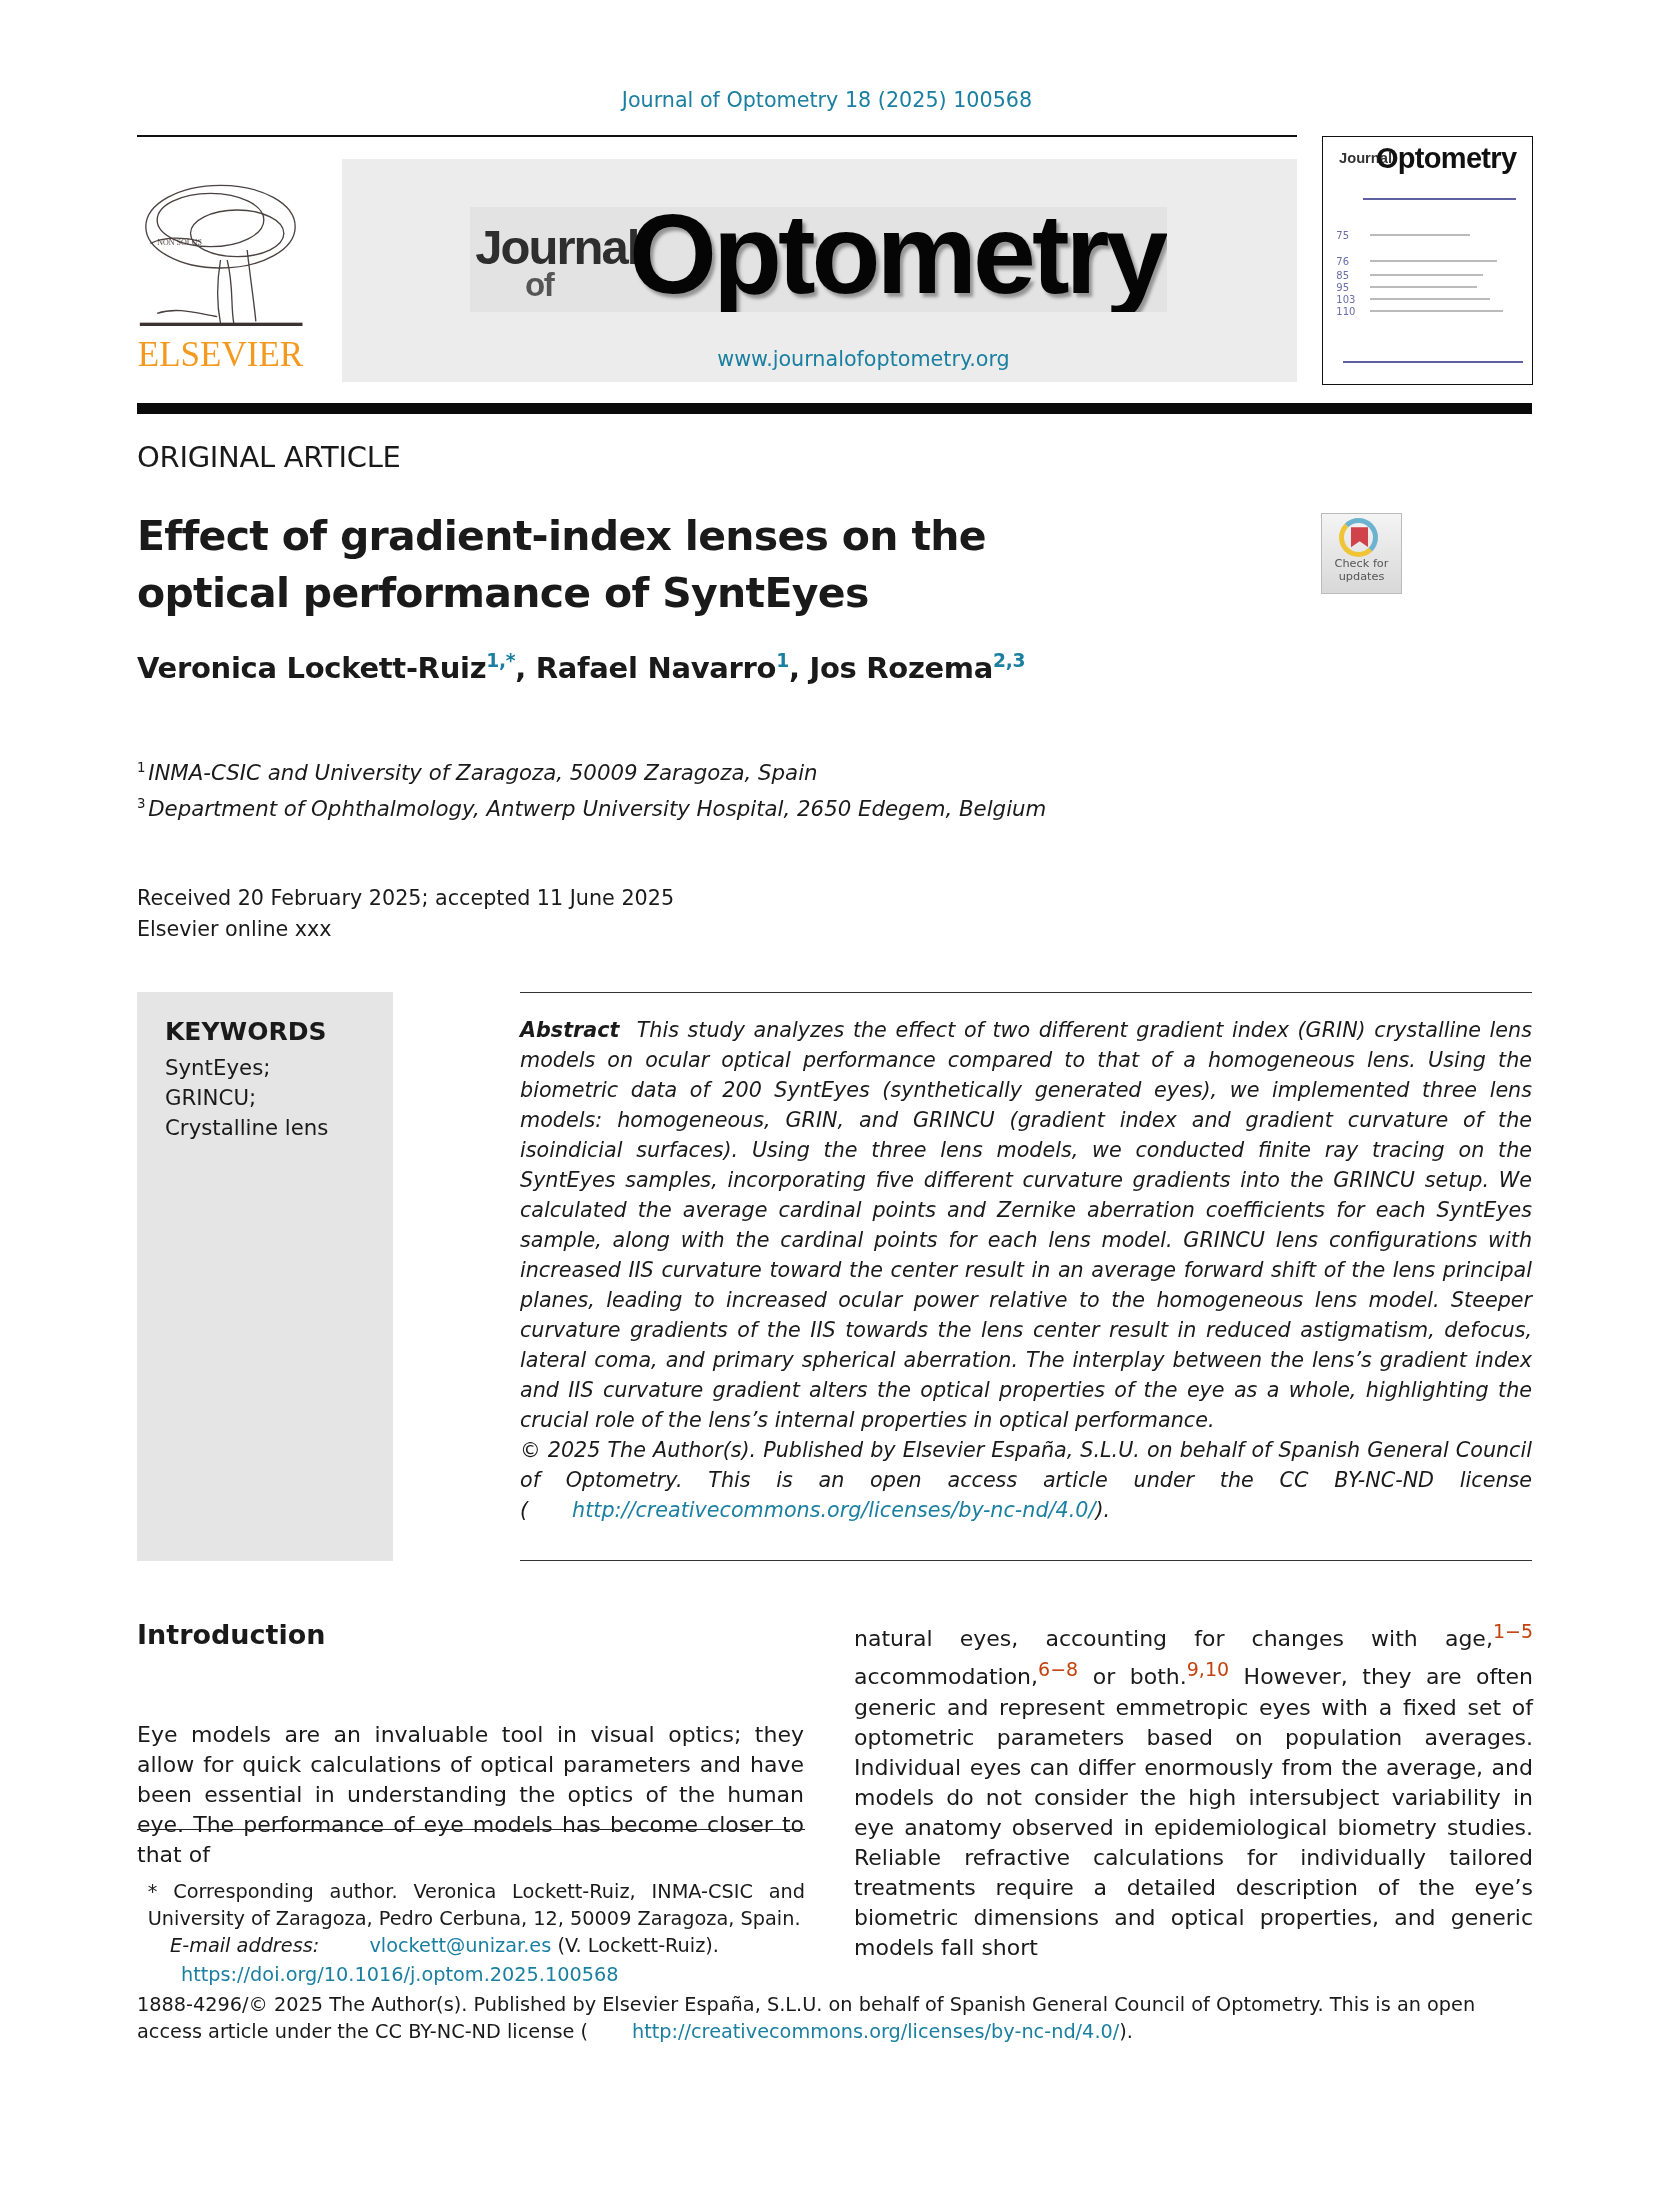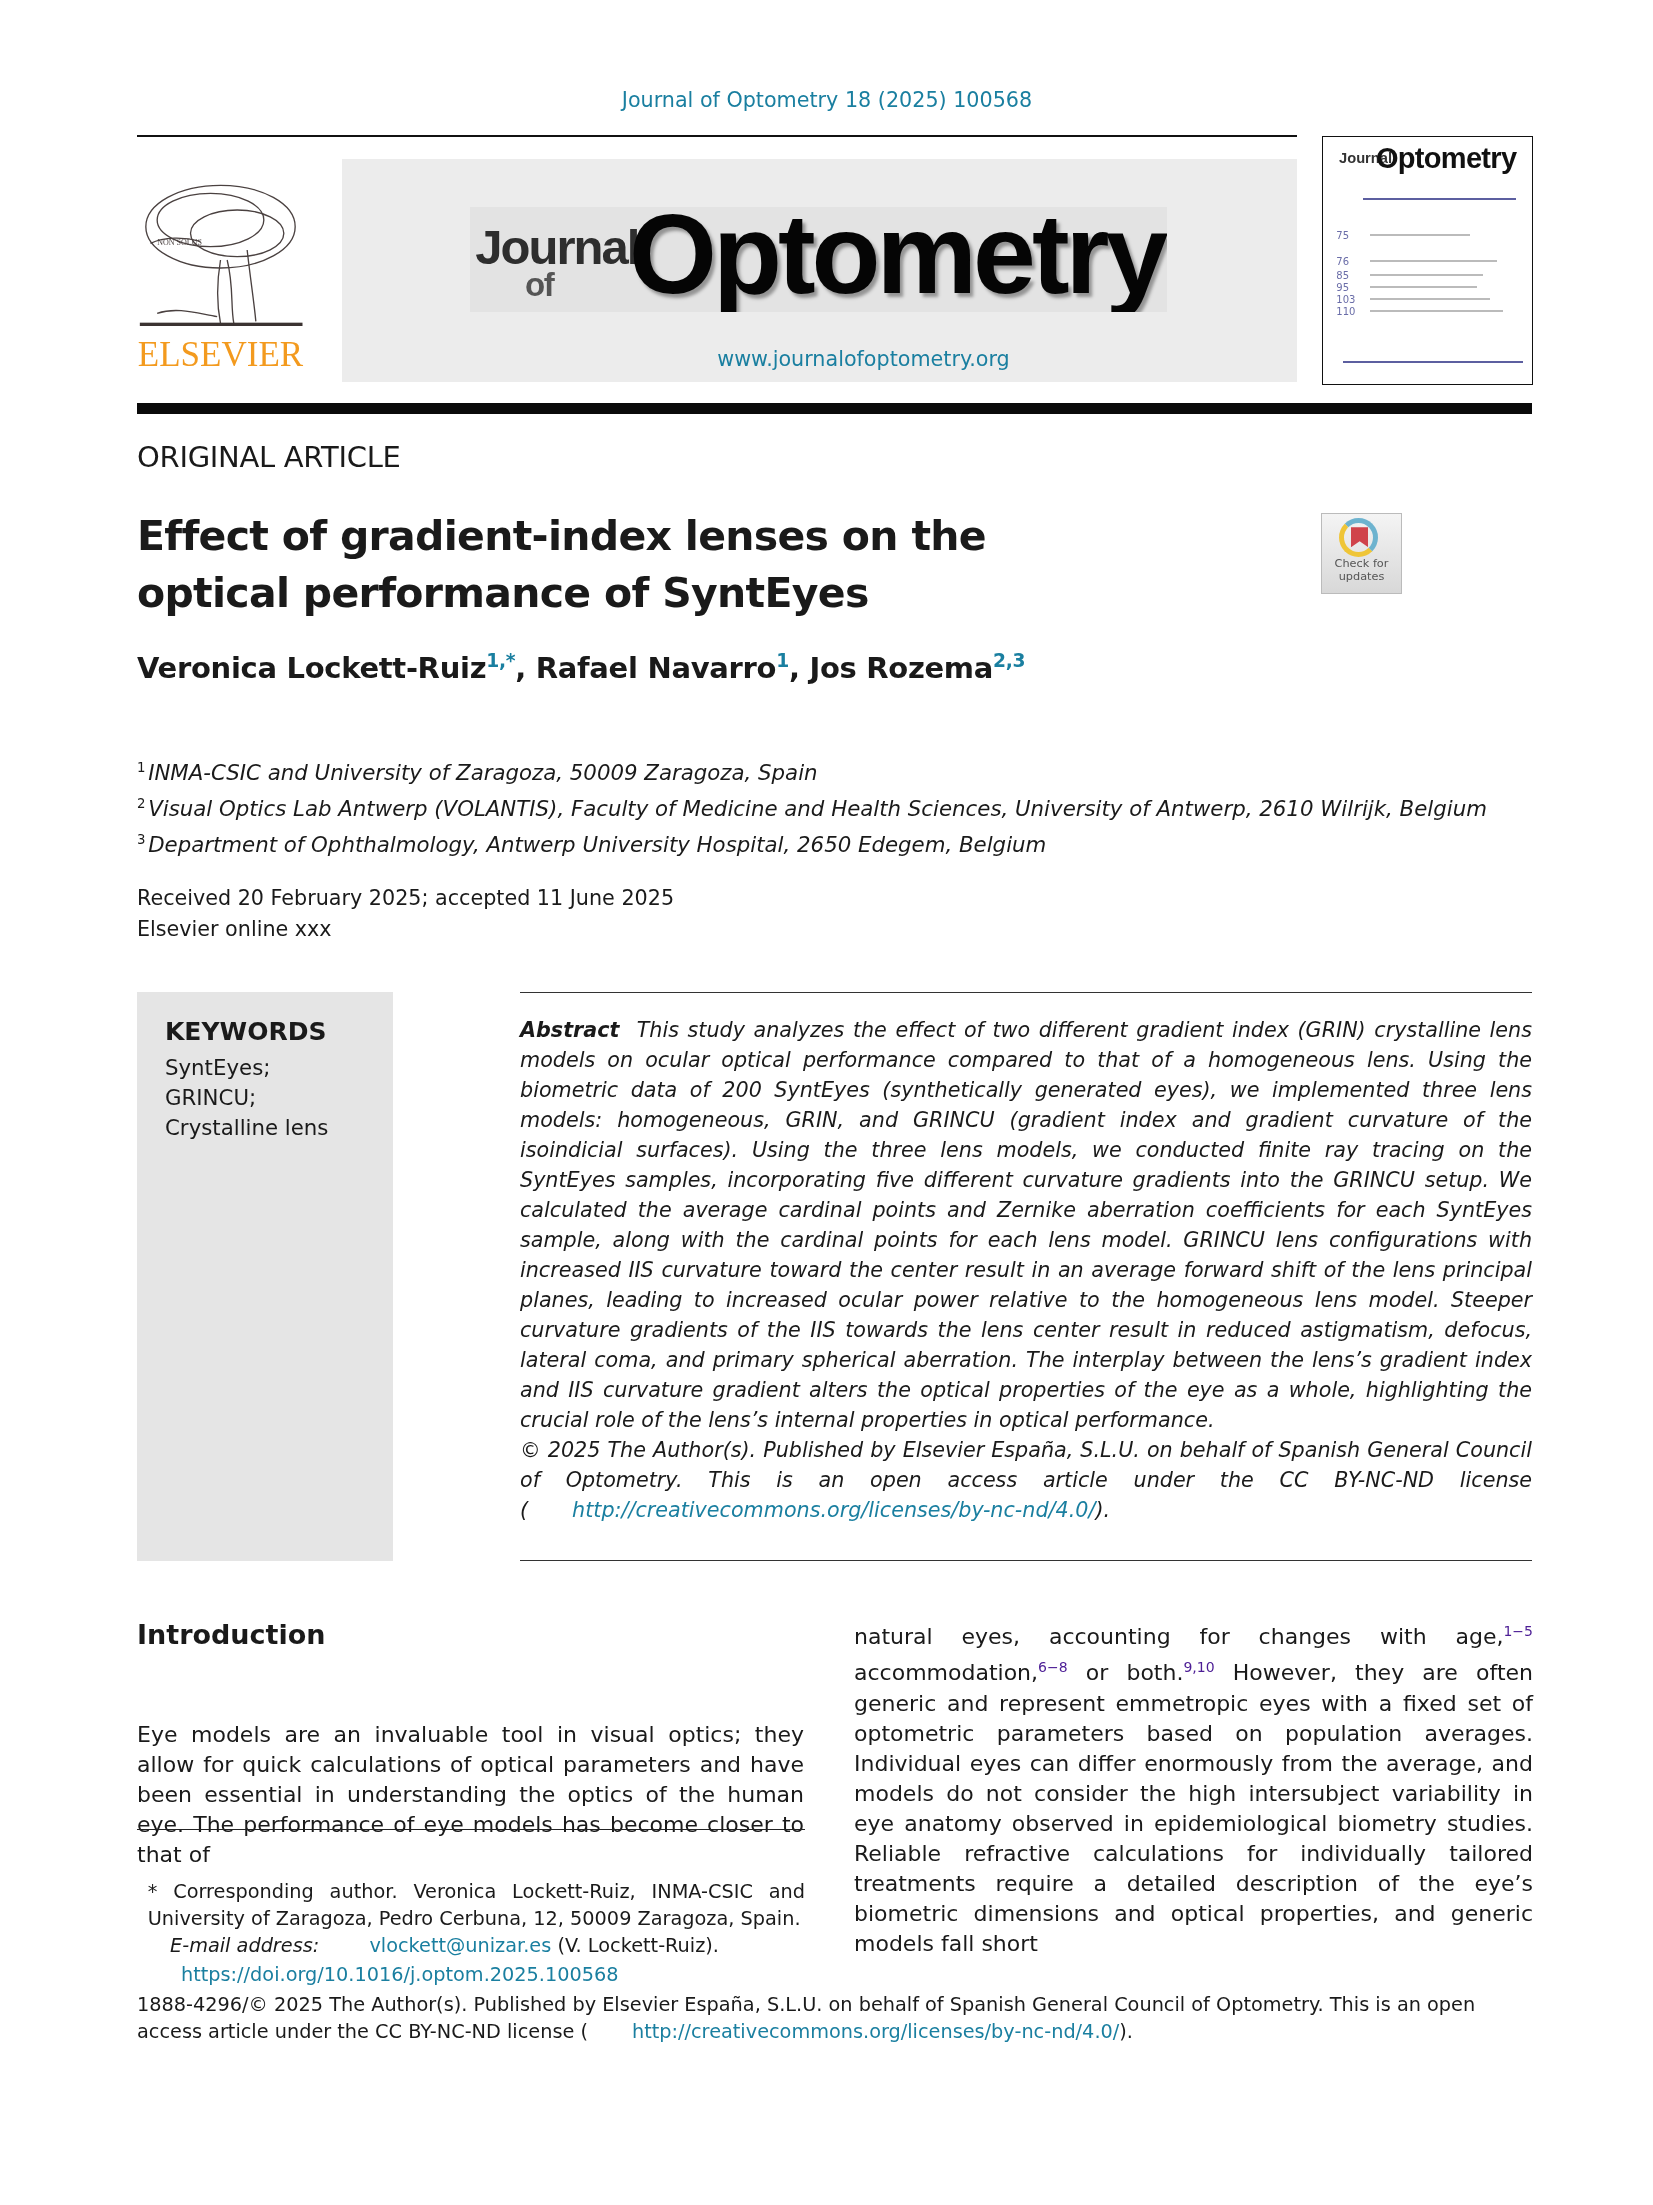--- a/index.html
+++ b/index.html
@@ -49,21 +49,21 @@
   .kw-box { top:992px; left:137px; width:256px; height:569px; background:#e5e5e5; }
   .kw-title { position:absolute; left:28px; top:25px; font-size:25px; font-weight:bold; }
   .kw-item { position:absolute; left:28px; font-size:21.3px; }
   .abs-rule { left:520px; width:1012px; height:1.3px; background:#333; }
   .abstract { top:1015px; left:520px; width:1012px; font-size:20.7px; line-height:30px; text-align:justify;font-style:italic; }
   .abstract .lbl { font-weight:bold; margin-right:17.3px; }
   .intro-h { top:1619px; left:137px; font-size:27px; font-weight:bold; }
   .col { font-size:22px; line-height:30px; text-align:justify; width:667px; }
   .col-left { top:1684px; left:137px;margin-top:36px; }
   .col-right { top:1616px; left:854px; width:679px; }
-  .col sup { font-size:14px; color:#4c1d95; }
+  .col sup { font-size:19px; color:#c2410c; }
   .fn-rule { top:1829px; left:137px; width:668px; height:1.3px; background:#222; }
   .footnote { top:1878px; left:137px; width:668px; font-size:19.3px; line-height:27px; text-align:justify; }
   .footnote .em { font-style:italic; padding-left:33px; }
   .doi { top:1963px; left:137px; font-size:19.3px; color:#1a7fa0; }
   .copyright { top:1991px; left:137px; width:1395px; font-size:19.3px; line-height:27px; }
 </style>
 </head>
 <body>
 
 <div class="abs running-head">Journal of Optometry 18 (2025) 100568</div>
@@ -127,21 +127,20 @@
     <div>updates</div>
   </div>
 </div>
 
 <div class="abs authors">
   <span>Veronica Lockett-Ruiz</span><sup>1,*</sup><span>, </span><span>Rafael Navarro</span><sup>1</sup><span>, </span><span>Jos Rozema</span><sup>2,3</sup>
 </div>
 
 <div class="abs affils">
   <div><sup>1</sup><span>INMA-CSIC and University of Zaragoza, 50009 Zaragoza, Spain</span></div>
-  <div><sup>2</sup><span>Visual Optics Lab Antwerp (VOLANTIS), Faculty of Medicine and Health Sciences, University of Antwerp, 2610 Wilrijk, Belgium</span></div>
   <div><sup>3</sup><span>Department of Ophthalmology, Antwerp University Hospital, 2650 Edegem, Belgium</span></div>
 </div>
 
 <div class="abs dates">
   <div>Received 20 February 2025; accepted 11 June 2025</div>
   <div>Elsevier online xxx</div>
 </div>
 
 <div class="abs kw-box">
   <div class="kw-title">KEYWORDS</div>

